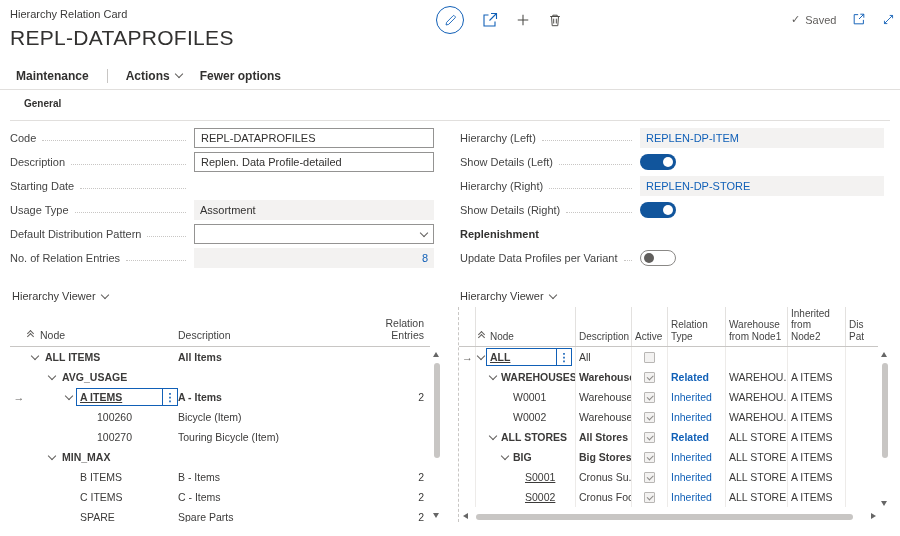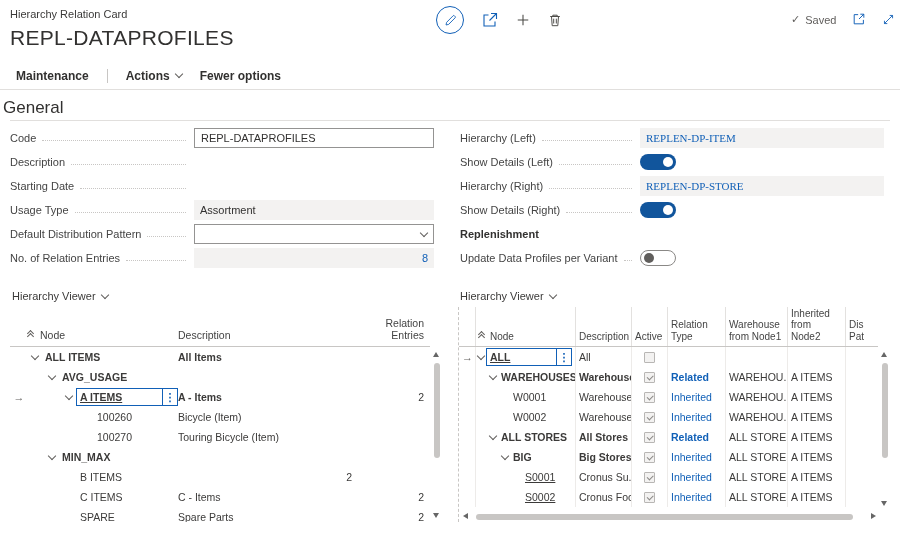--- a/index.html
+++ b/index.html
@@ -16,36 +16,36 @@
   .winicons{position:absolute;left:852px;top:12px;display:flex;gap:16px;}
   .pagetitle{position:absolute;left:10px;top:26px;font-size:21px;font-weight:400;color:#323130;letter-spacing:.3px;}
 
   
   .menubar{position:absolute;left:0;right:0;top:62px;height:28px;border-bottom:1px solid #e1dfdd;display:flex;align-items:center;padding-left:16px;gap:18px;font-size:12px;color:#323130;}
   .menuitem{display:flex;align-items:center;gap:6px;cursor:pointer;font-weight:bold;}
   .mdivider{width:1px;height:14px;background:#c8c6c4;}
   .caret{width:6px;height:6px;border-right:1.1px solid #605e5c;border-bottom:1.1px solid #605e5c;transform:rotate(45deg);margin-bottom:3px;}
 
   
-  .secheading{position:absolute;left:3px;top:98px;font-size:17px;font-weight:normal;cursor:pointer;}
+  .secheading{position:absolute;left:24px;top:98px;font-size:10px;font-weight:bold;cursor:pointer;}
   .secrule{position:absolute;left:10px;right:10px;top:120px;border-top:1px solid #e1dfdd;}
   .fcol{position:absolute;top:126px;width:424px;}
   .fcol.left{left:10px;} .fcol.right{left:460px;}
   .frow{height:24px;display:flex;align-items:center;}
   .flabel{flex:none;display:flex;align-items:center;font-size:11px;color:#444;overflow:hidden;}
   .fcol.left .flabel{width:184px;text-align:right;} .fcol.right .flabel{width:180px;}
   .flabel span{white-space:nowrap;}
   .dots{flex:1;margin:0 8px 0 6px;border-bottom:1px dotted #c8c6c4;height:0;position:relative;top:2px;}
   .fctrl{flex:1;height:20px;display:flex;align-items:center;}
   .fbox{width:100%;height:20px;font-size:11px;padding:0 6px;display:flex;align-items:center;font-family:"Liberation Sans",sans-serif;color:#323130;}
   input.fbox{border:1px solid #949392;background:#fff;outline:none;}
   .fbox.gray{background:#f3f2f1;border:none;}
   .fbox.ghost{background:transparent;border:none;}
   .fbox.selectbox{border:1px solid #949392;background:#fff;justify-content:space-between;cursor:pointer;}
-  .linktext{color:#1160b7;font-family:Liberation Serif, serif;}
+  .linktext{color:#1160b7;}
   .fbox.numbox{background:#f3f2f1;border:none;justify-content:flex-end;color:#1160b7;cursor:pointer;}
   .grouplabel{font-size:11px;font-weight:bold;color:#323130;}
   .toggle{width:36px;height:16px;border-radius:9px;position:relative;cursor:pointer;flex:none;}
   .toggle.on{background:#11559c;}
   .toggle.on::after{content:"";position:absolute;right:3px;top:3px;width:10px;height:10px;border-radius:50%;background:#fff;}
   .toggle.off{background:#fff;border:1px solid #8a8886;}
   .toggle.off::after{content:"";position:absolute;left:3px;top:2px;width:10px;height:10px;border-radius:50%;background:#605e5c;}
 
   
   .panel{position:absolute;top:285px;width:432px;}
@@ -193,20 +193,23 @@
         </div>
       <div class="fctrl">
           <input class="fbox" value="REPL-DATAPROFILES" style="">
         </div>
     </div>
     <div class="frow">
       <div class="flabel">
           <span>Description</span>
           <span class="dots"></span>
         </div>
+      <div class="fctrl">
+          <input class="fbox" value="Replen. Data Profile-detailed" style="">
+        </div>
     </div>
     <div class="frow">
       <div class="flabel">
           <span>Starting Date</span>
           <span class="dots"></span>
         </div>
       <div class="fctrl">
           <div class="fbox ghost"></div>
         </div>
     </div>
@@ -372,20 +375,21 @@
           </div>
         <div class="ldesc"></div>
         <div class="lent"></div>
       </div>
       <div class="lrow">
         <div class="marker"></div>
         <div class="ltree d2">
             <span class="leafsp"></span>
             <span>B ITEMS</span>
           </div>
+        <div class="ldesc">B - Items</div>
         <div class="lent">2</div>
       </div>
       <div class="lrow">
         <div class="marker"></div>
         <div class="ltree d2">
             <span class="leafsp"></span>
             <span>C ITEMS</span>
           </div>
         <div class="ldesc">C - Items</div>
         <div class="lent">2</div>

